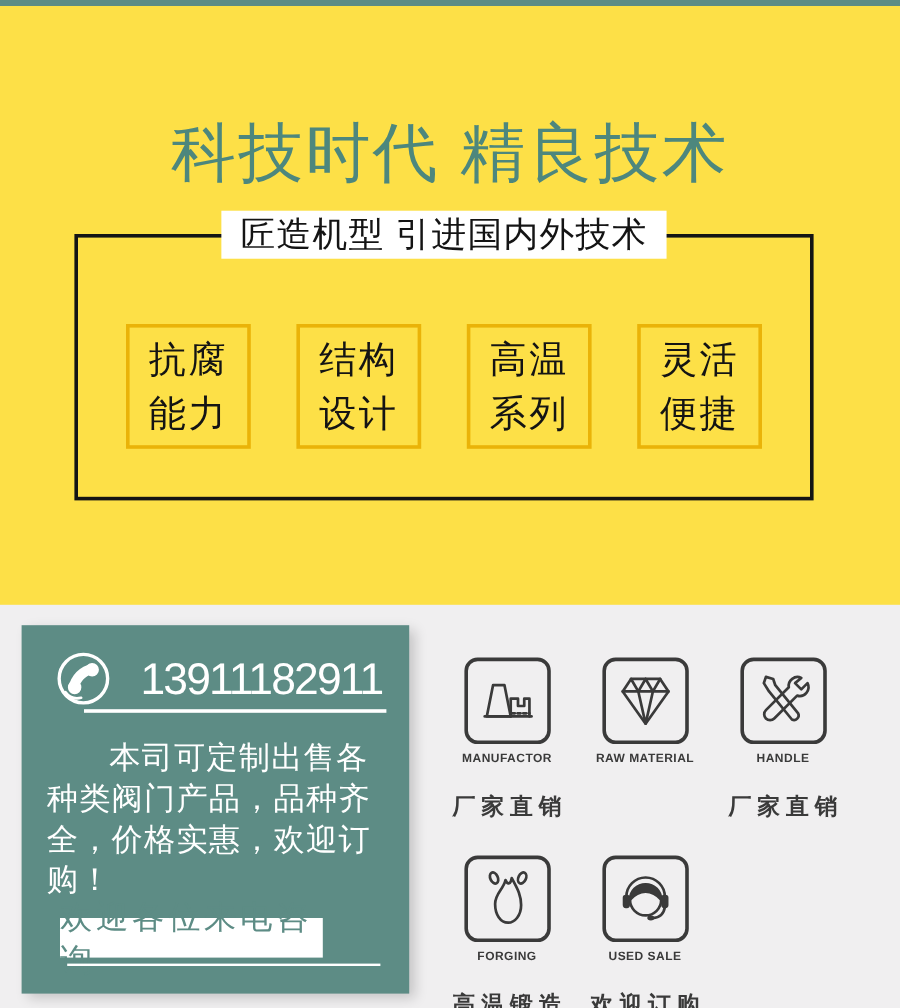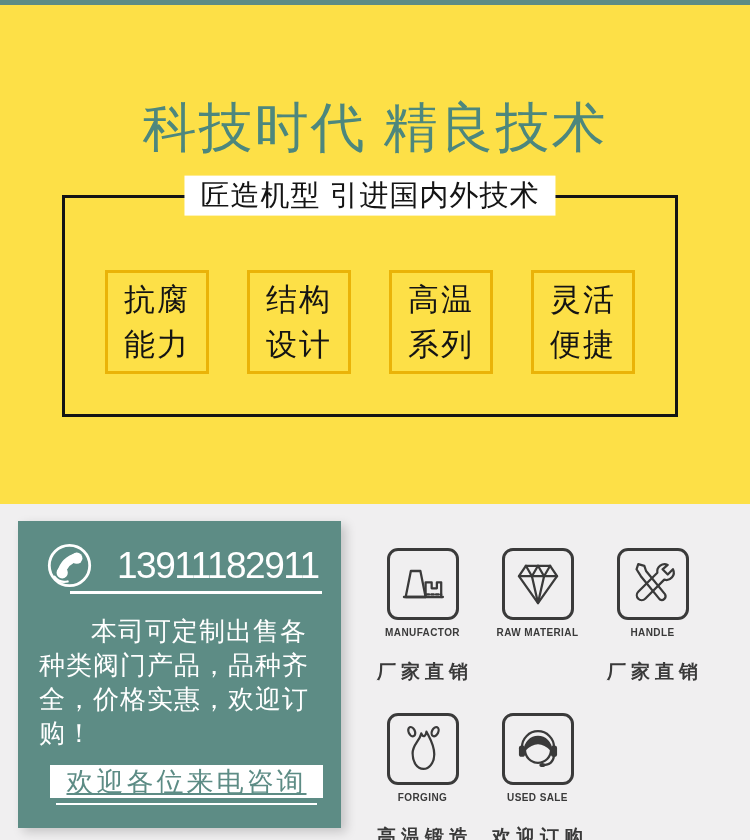--- a/index.html
+++ b/index.html
@@ -116,29 +116,28 @@
     text-indent: 2em;
     font-size: 26px;
     line-height: 34px;
     letter-spacing: 1px;
     color: #ffffff;
   }
 
   .cta-box {
     position: absolute;
     left: 32px; bottom: 30px;
-    width: 273px; height: 33px;
+    width: 219px; height: 33px;
     background: #ffffff;
     display: flex;
     align-items: center;
     justify-content: center;
     font-size: 27px;
     letter-spacing: 3px;
     color: #5d8c85;
-    text-decoration: underline;
   }
 
   .cta-underline {
     position: absolute;
     left: 38px; bottom: 23px;
     width: 261px; height: 2px;
     background: #ffffff;
   }
 
   .badge-grid {

